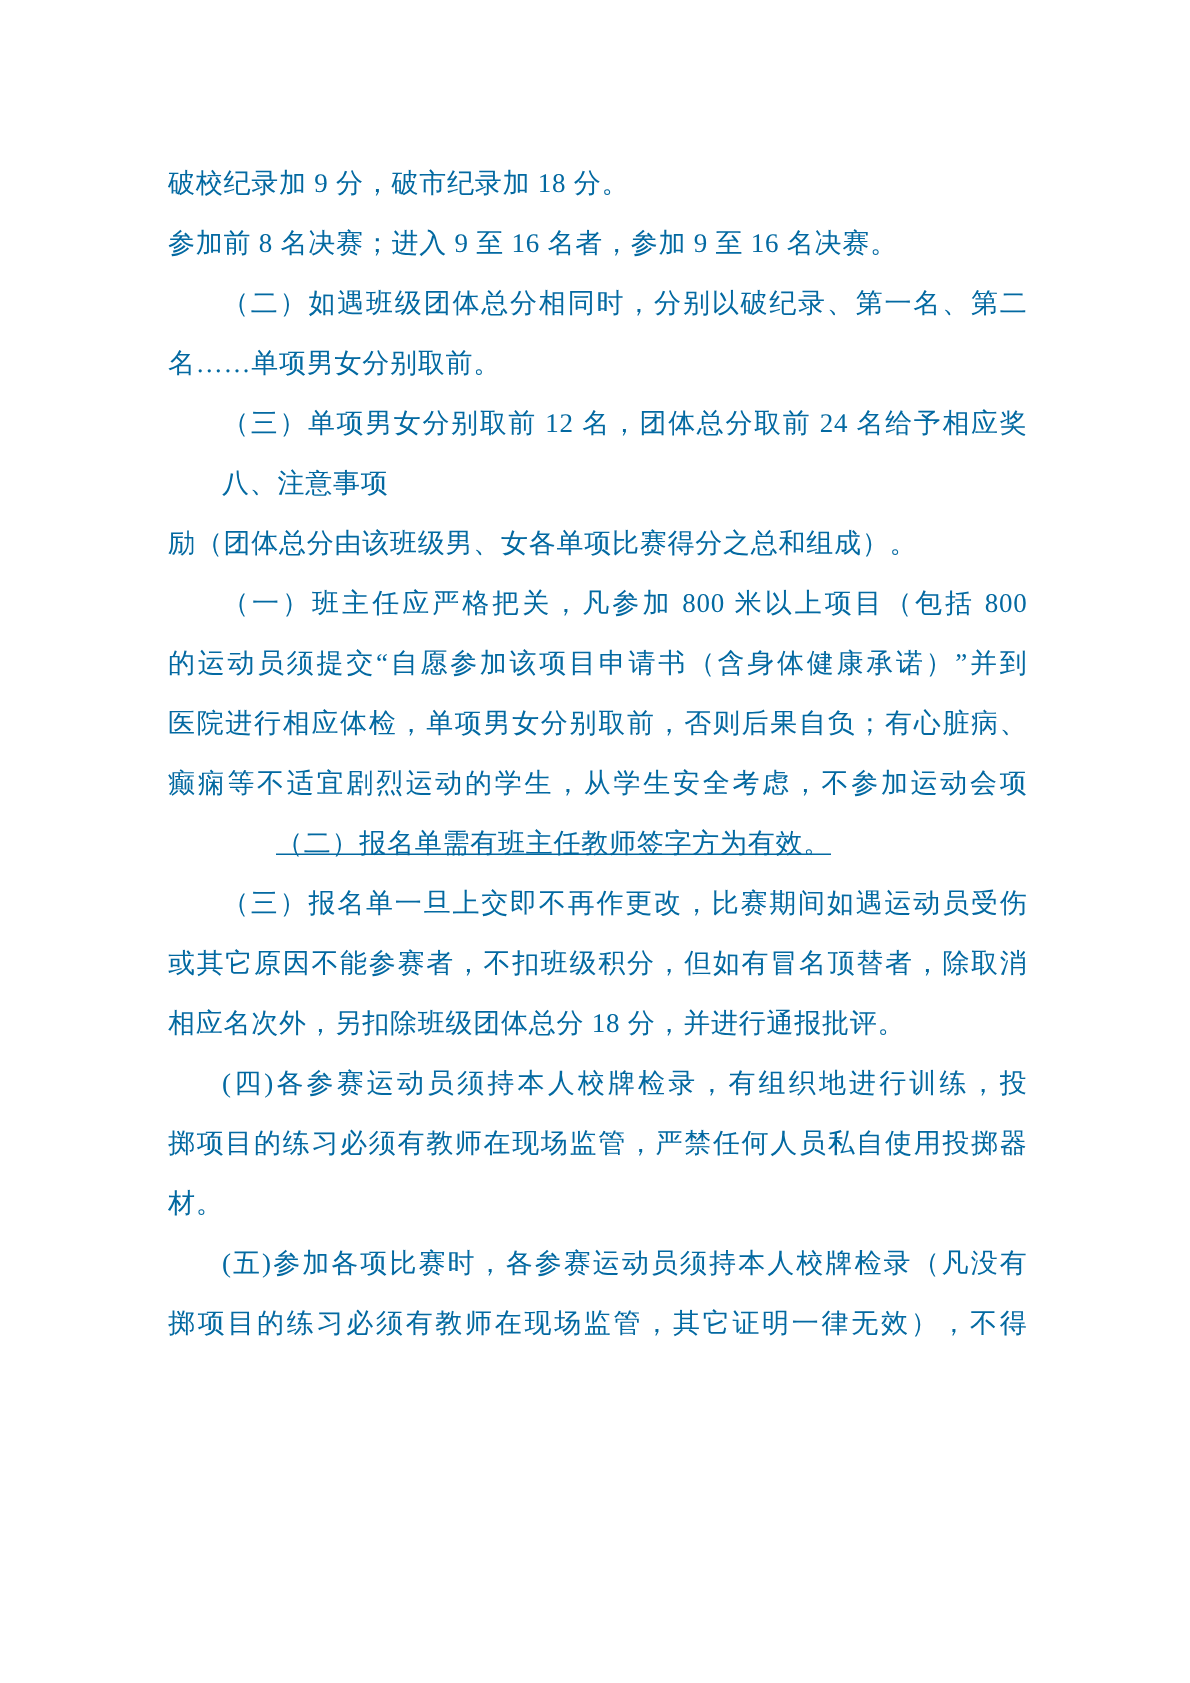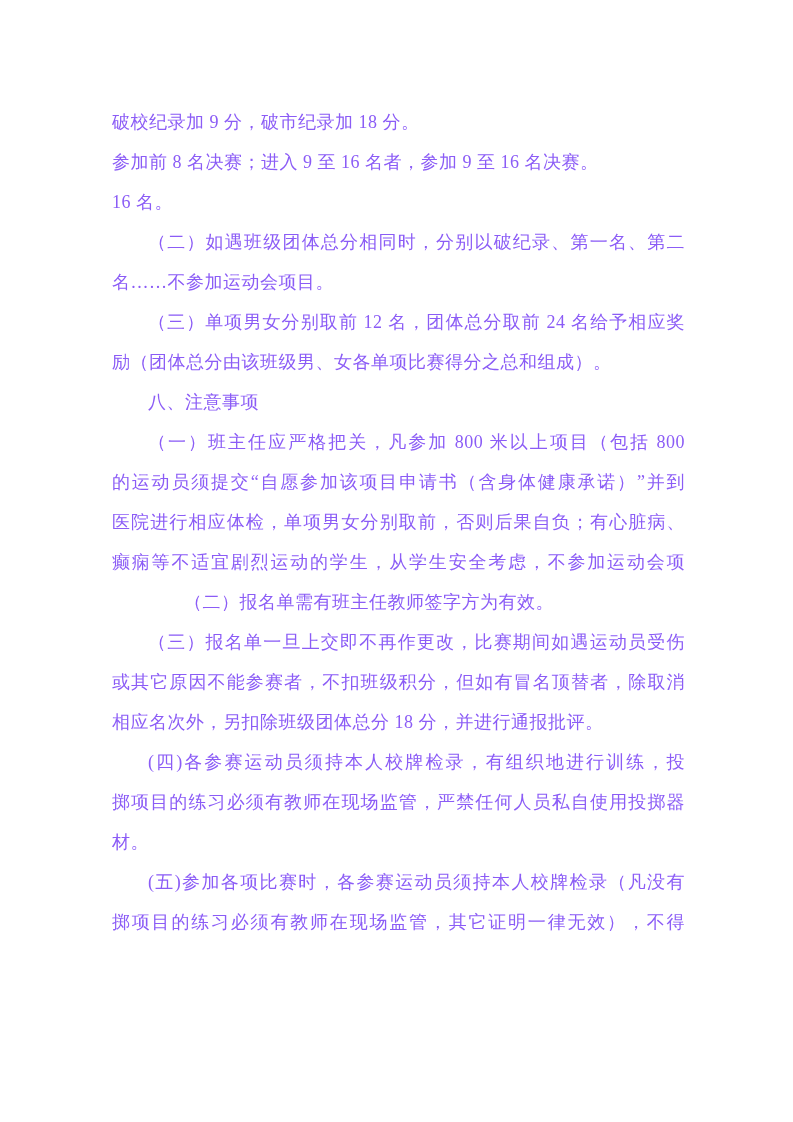--- a/index.html
+++ b/index.html
@@ -7,21 +7,21 @@
     padding: 0;
     background: #ffffff;
   }
   .page {
     position: relative;
     width: 793px;
     height: 1122px;
     background: #ffffff;
     overflow: hidden;
     font-family: "Liberation Serif", "DejaVu Serif", serif;
-    color: #8b5cf6;
+    color: #0369a1;
   }
   .text-block {
     position: absolute;
     left: 112px;
     top: 102px;
     width: 573px;
   }
   p.line {
     margin: 0;
     padding: 0;
@@ -32,35 +32,34 @@
     text-align: justify;
     text-align-last: justify;
     overflow: hidden;
     white-space: normal;
   }
   p.line.end {
     text-align: left;
     text-align-last: left;
   }
   p.line.i2 { text-indent: 2em; }
-  p.line.i4 { text-indent: 4em; }
+  p.line.i4 { text-indent: 4em; text-decoration: underline; }
 </style>
 </head>
 <body>
 
 <div class="page">
   <div class="text-block">
     <p class="line end">破校纪录加 9 分，破市纪录加 18 分。</p>
     <p class="line end">参加前 8 名决赛；进入 9 至 16 名者，参加 9 至 16 名决赛。</p>
-    <p class="line end">16 名。</p>
     <p class="line i2">（二）如遇班级团体总分相同时，分别以破纪录、第一名、第二</p>
-    <p class="line end">名……不参加运动会项目。</p>
+    <p class="line end">名……单项男女分别取前。</p>
     <p class="line i2">（三）单项男女分别取前 12 名，团体总分取前 24 名给予相应奖</p>
+    <p class="line end i2">八、注意事项</p>
     <p class="line end">励（团体总分由该班级男、女各单项比赛得分之总和组成）。</p>
-    <p class="line end i2">八、注意事项</p>
     <p class="line i2">（一）班主任应严格把关，凡参加 800 米以上项目（包括 800 米）</p>
     <p class="line">的运动员须提交“自愿参加该项目申请书（含身体健康承诺）”并到</p>
     <p class="line">医院进行相应体检，单项男女分别取前，否则后果自负；有心脏病、</p>
     <p class="line">癫痫等不适宜剧烈运动的学生，从学生安全考虑，不参加运动会项目。</p>
     <p class="line end i4">（二）报名单需有班主任教师签字方为有效。</p>
     <p class="line i2">（三）报名单一旦上交即不再作更改，比赛期间如遇运动员受伤</p>
     <p class="line">或其它原因不能参赛者，不扣班级积分，但如有冒名顶替者，除取消</p>
     <p class="line end">相应名次外，另扣除班级团体总分 18 分，并进行通报批评。</p>
     <p class="line i2">(四)各参赛运动员须持本人校牌检录，有组织地进行训练，投</p>
     <p class="line">掷项目的练习必须有教师在现场监管，严禁任何人员私自使用投掷器</p>

